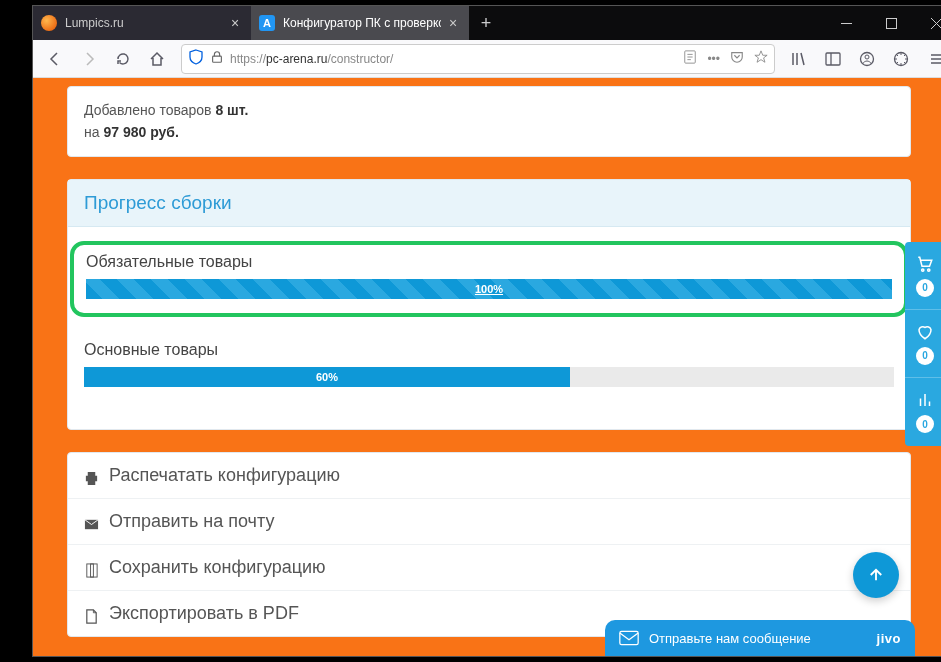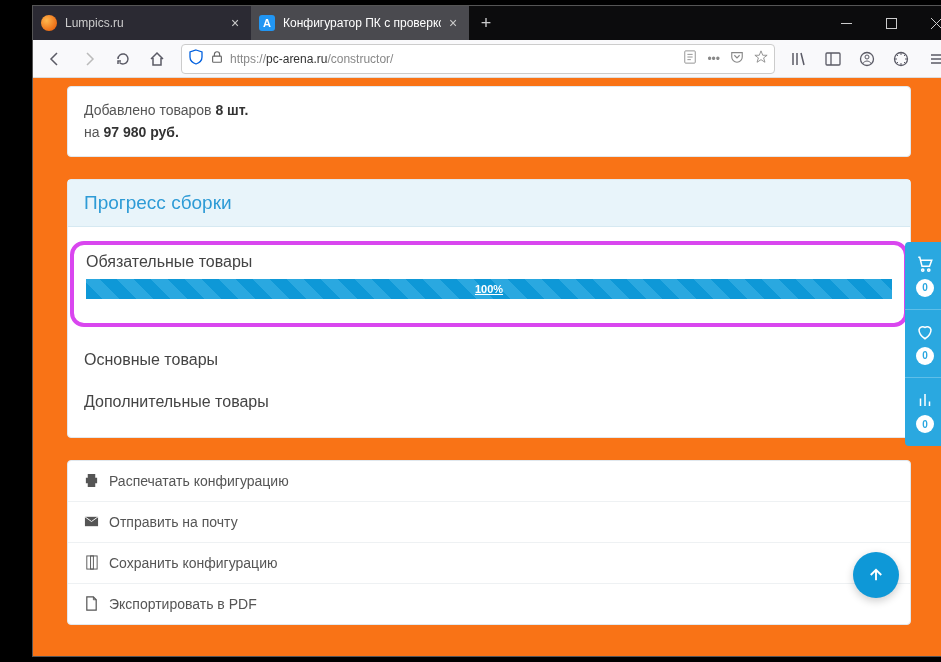--- a/index.html
+++ b/index.html
@@ -49,25 +49,25 @@
   .summary-card b { color: #333; }
 
   .progress-card { margin-top: 22px; background: #fff; border: 1px solid #e1e8ee; border-radius: 4px; overflow: visible; }
   .progress-header { background: #e8f4fa; padding: 12px 16px; color: #2e9bd6; font-size: 19px; border-bottom: 1px solid #d6e9f2; }
   .progress-body { padding: 6px 16px 18px 16px; }
   .prog-item { margin-top: 24px; }
   .prog-label { font-size: 16px; color: #444; margin-bottom: 8px; }
   .prog-bar { height: 20px; background: #eaeaea; position: relative; }
   .prog-fill { position: absolute; top: 0; left: 0; height: 100%; background: #0e98d7; color: #fff; font-size: 11px; display: flex; align-items: center; justify-content: center; font-weight: bold; }
   .prog-fill.striped { background: repeating-linear-gradient(45deg, #0e98d7 0, #0e98d7 12px, #2aa8e0 12px, #2aa8e0 24px); text-decoration: underline; }
-  .highlight-box { border: 4px solid #d946ef; border-radius: 14px; padding: 8px 12px 24px 12px; margin: 8px -14px 0 -14px; }
+  .highlight-box { border: 4px solid #22c55e; border-radius: 14px; padding: 8px 12px 14px 12px; margin: 8px -14px 0 -14px; }
   .highlight-box .prog-item { margin-top: 0; }
 
   .actions-card { margin-top: 22px; background: #fff; border: 1px solid #e1e8ee; border-radius: 4px; }
-  .action-row { padding: 12px 16px; border-bottom: 1px solid #eef1f3; font-size: 14px; color: #555; display: flex; align-items: center; gap: 10px; cursor: pointer; }
+  .action-row { padding: 12px 16px; border-bottom: 1px solid #eef1f3; font-size: 18px; color: #555; display: flex; align-items: flex-end; gap: 10px; cursor: pointer; }
   .action-row:last-child { border-bottom: none; }
   .action-row svg { width: 15px; height: 15px; fill: #888; flex-shrink:0; }
 
   
   .side-widgets { position: absolute; right: 14px; top: 164px; width: 40px; display: flex; flex-direction: column; }
   .sw { height: 68px; background: #2aa8e0; display: flex; flex-direction: column; align-items: center; justify-content: center; gap: 6px; border-bottom: 1px solid rgba(255,255,255,0.25); cursor: pointer; }
   .sw:first-child { border-radius: 4px 0 0 0; }
   .sw:last-child { border-bottom: none; border-radius: 0 0 0 4px; }
   .sw svg { width: 18px; height: 18px; stroke: #fff; fill: none; stroke-width: 2; }
   .sw .badge { background: #fff; color: #2aa8e0; border-radius: 50%; min-width: 18px; height: 18px; font-size: 10px; display: flex; align-items: center; justify-content: center; font-weight: bold; }
@@ -207,23 +207,25 @@
             <div class="highlight-box">
               <div class="prog-item">
                 <div class="prog-label">Обязательные товары</div>
                 <div class="prog-bar">
                   <div class="prog-fill striped" style="width:100%">100%</div>
                 </div>
               </div>
             </div>
             <div class="prog-item">
               <div class="prog-label">Основные товары</div>
+              <div class="prog-bar">
+                <div class="prog-fill" style="width:60%">60%</div>
+              </div>
             </div>
             <div class="prog-item">
-              <div class="prog-label">Дополнительные товары</div>
             </div>
           </div>
         </div>
 
         <div class="actions-card">
           <div class="action-row">
             <svg viewBox="0 0 16 16">
                 <path d="M4 1h8v4H4zM2 5h12v6h-2v4H4v-4H2z" fill="currentColor"></path>
               </svg>
             <span>Распечатать конфигурацию</span>
@@ -284,15 +286,23 @@
         <div class="badge">0</div>
       </div>
     </div>
 
     <div class="scroll-top-btn">
       <svg viewBox="0 0 24 24">
           <path d="M12 19V5M5 12l7-7 7 7"></path>
         </svg>
     </div>
 
+    <div class="chat-widget">
+      <svg viewBox="0 0 24 18">
+          <rect x="1" y="1" width="22" height="16" rx="2"></rect>
+          <path d="M1 3l11 8 11-8"></path>
+        </svg>
+      <span class="chat-text">Отправьте нам сообщение</span>
+      <span class="jivo">jivo</span>
+    </div>
 
   </div>
 </div>
 
 </body></html>

